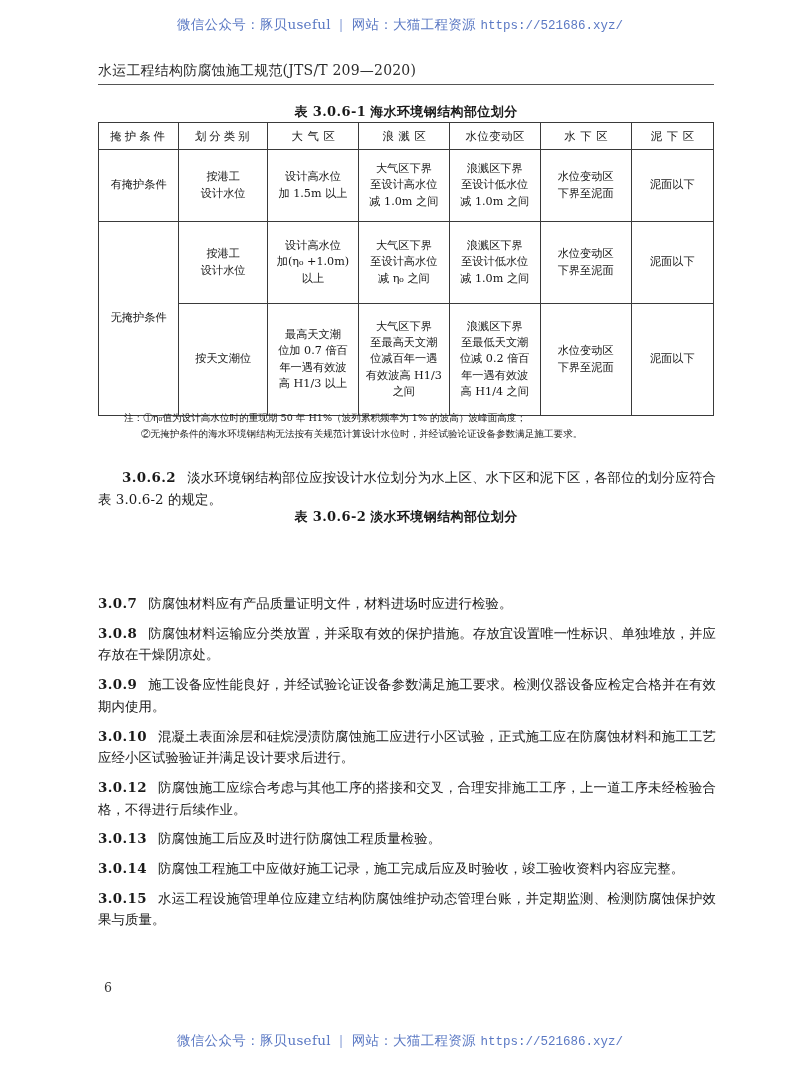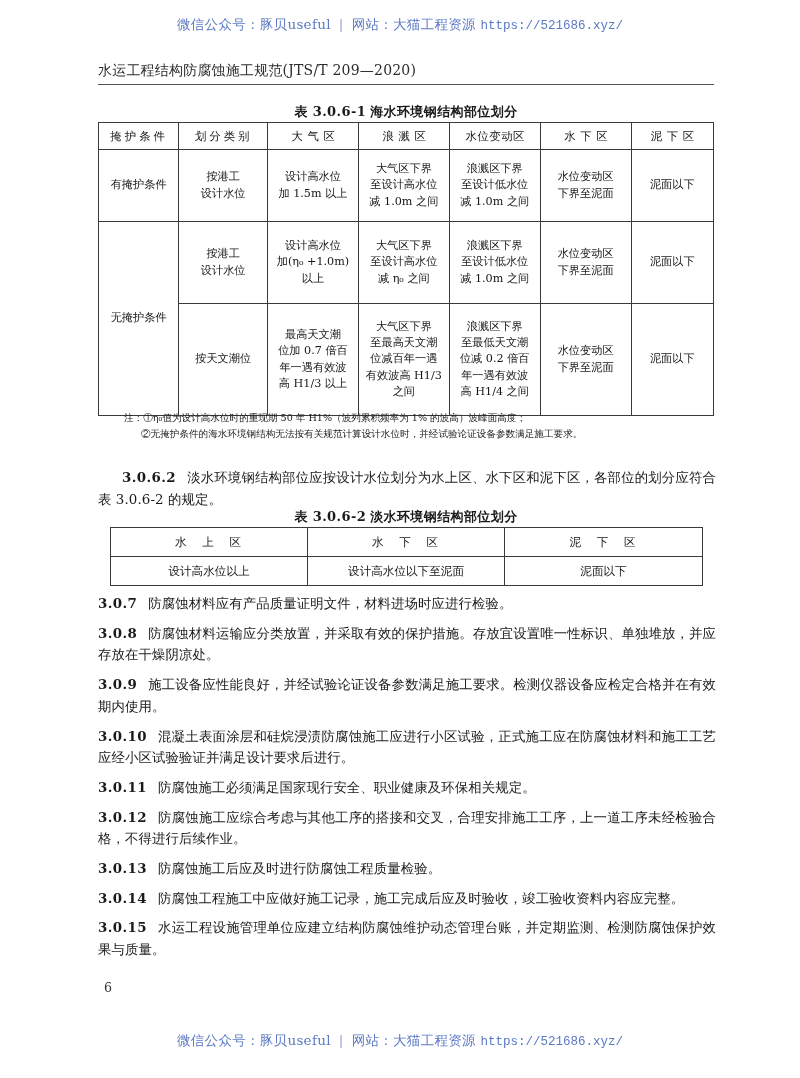--- a/index.html
+++ b/index.html
@@ -285,55 +285,33 @@
   <div class="body-block" id="clause-362">
     <p class="para indent-first">
       <span class="pnum">3.0.6.2</span><span>淡水环境钢结构部位应按设计水位划分为水上区、水下区和泥下区，各部位的划分应符合表 3.0.6-2 的规定。</span>
     </p>
   </div>
 
   <div class="table-caption" style="top:508px;">
     <span class="cap-num">表 3.0.6-2</span><span>淡水环境钢结构部位划分</span>
   </div>
 
-  <table class="doc-table" id="table-2">
-    <colgroup>
-        <col style="width:197px">
-        <col style="width:197px">
-        <col style="width:198px">
-      </colgroup>
-    <tbody>
-        <tr>
-      <td class="hdr">水 上 区</td>
-      <td class="hdr">水 下 区</td>
-      <td class="hdr">泥 下 区</td>
-    </tr>
-    <tr>
-      <td>设计高水位以上</td>
-      <td>设计高水位以下至泥面</td>
-      <td>泥面以下</td>
-    </tr>
-  </tbody>
-    </table>
 
   <div class="body-block" id="clause-list">
     <p class="para">
       <span class="pnum">3.0.7</span><span>防腐蚀材料应有产品质量证明文件，材料进场时应进行检验。</span>
     </p>
     <p class="para">
       <span class="pnum">3.0.8</span><span>防腐蚀材料运输应分类放置，并采取有效的保护措施。存放宜设置唯一性标识、单独堆放，并应存放在干燥阴凉处。</span>
     </p>
     <p class="para">
       <span class="pnum">3.0.9</span><span>施工设备应性能良好，并经试验论证设备参数满足施工要求。检测仪器设备应检定合格并在有效期内使用。</span>
     </p>
     <p class="para">
       <span class="pnum">3.0.10</span><span>混凝土表面涂层和硅烷浸渍防腐蚀施工应进行小区试验，正式施工应在防腐蚀材料和施工工艺应经小区试验验证并满足设计要求后进行。</span>
-    </p>
-    <p class="para">
-      <span class="pnum">3.0.11</span><span>防腐蚀施工必须满足国家现行安全、职业健康及环保相关规定。</span>
     </p>
     <p class="para">
       <span class="pnum">3.0.12</span><span>防腐蚀施工应综合考虑与其他工序的搭接和交叉，合理安排施工工序，上一道工序未经检验合格，不得进行后续作业。</span>
     </p>
     <p class="para">
       <span class="pnum">3.0.13</span><span>防腐蚀施工后应及时进行防腐蚀工程质量检验。</span>
     </p>
     <p class="para">
       <span class="pnum">3.0.14</span><span>防腐蚀工程施工中应做好施工记录，施工完成后应及时验收，竣工验收资料内容应完整。</span>
     </p>

